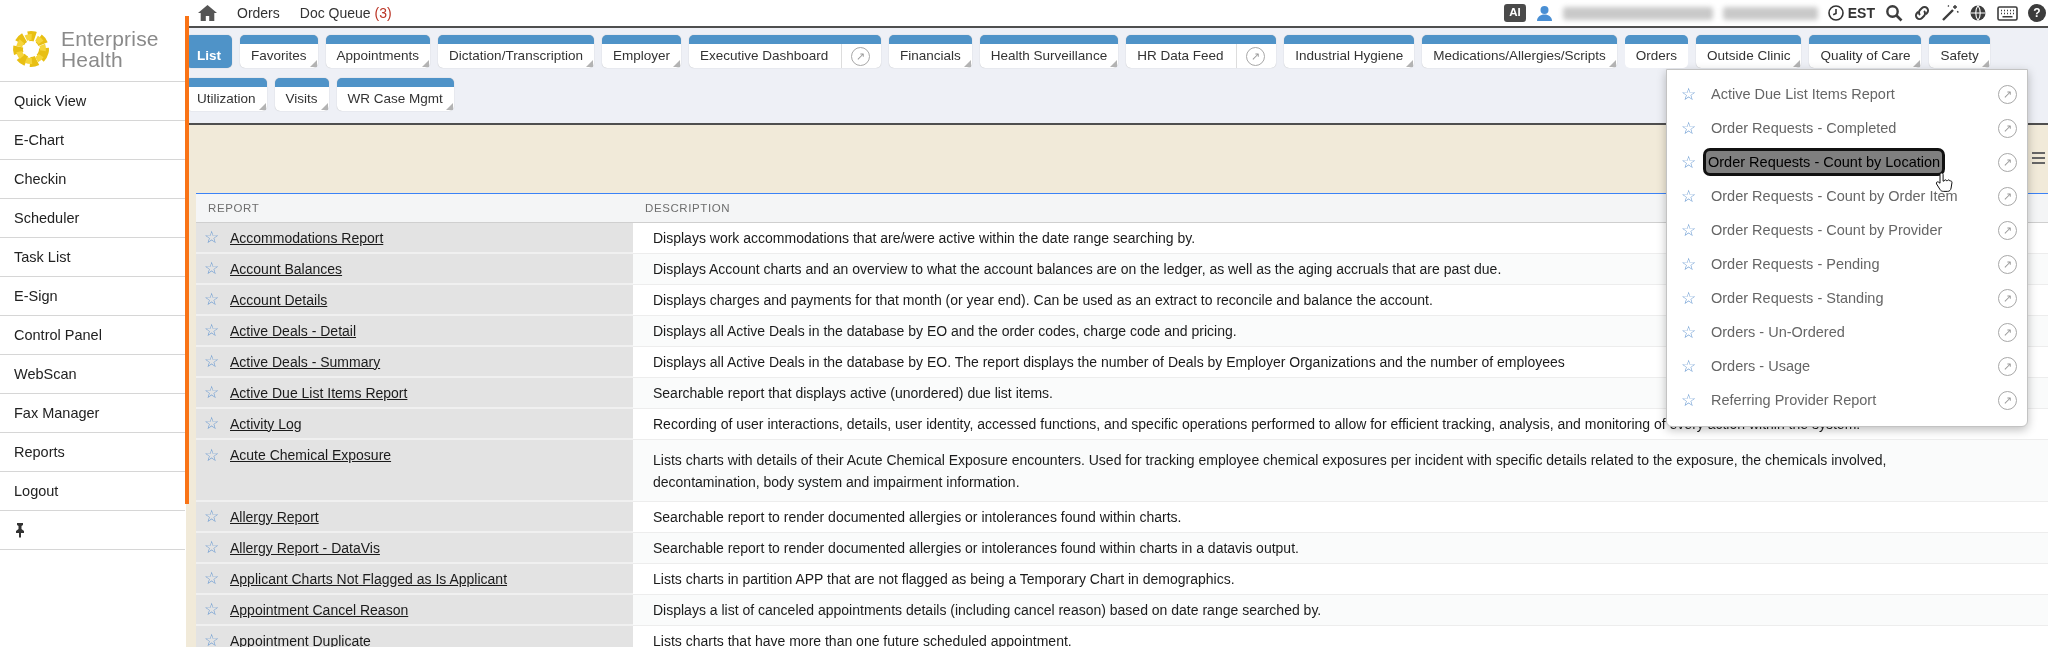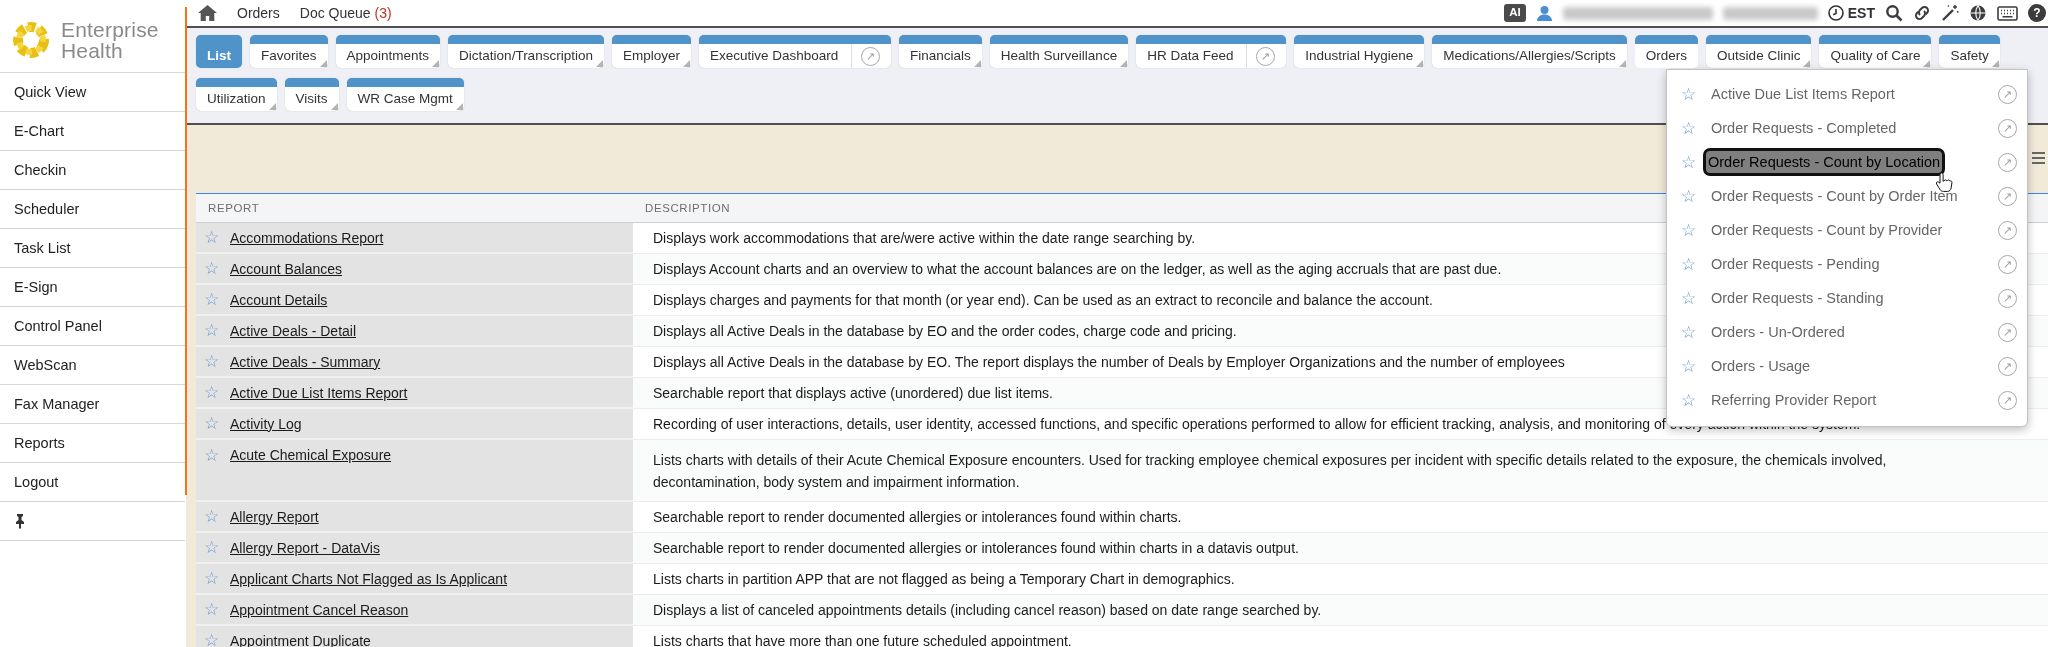--- a/index.html
+++ b/index.html
@@ -1,40 +1,40 @@
 <!DOCTYPE html>
 <html><head>
 <meta charset="utf-8">
 <style>
   html,body{margin:0;padding:0;}
   body{font-family:"Liberation Sans",sans-serif;background:#fff;}
   #app{position:relative;width:2048px;height:647px;overflow:hidden;background:#fff;}
 
   
-  #sidebar{position:absolute;left:0;top:7px;width:185px;height:488px;background:#fff;border-right:2px solid #f97316;z-index:5;}
+  #sidebar{position:absolute;left:0;top:16px;width:185px;height:488px;background:#fff;border-right:4px solid #f97316;z-index:5;}
   .logo{display:flex;align-items:center;gap:7px;padding:10px 6px 9px 8px;cursor:pointer;}
   .logo-text{color:#8a8a8a;font-size:21px;line-height:21px;letter-spacing:.2px;}
   .side-nav .side-item{height:38px;line-height:38px;padding-left:14px;font-size:14.5px;color:#222;border-top:1px solid #d6d6d6;cursor:pointer;background:#fff;}
   .side-item.pin-row{display:flex;align-items:center;border-bottom:1px solid #d6d6d6;}
 
   
   #topbar{position:absolute;left:186px;top:0;right:0;height:26px;background:#fff;border-bottom:2px solid #4f4f4f;display:flex;align-items:center;justify-content:space-between;}
   .crumbs{display:flex;align-items:center;gap:20px;margin-left:12px;font-size:14px;color:#333;}
   .crumbs .crumb{cursor:pointer;}
   .crumbs .red{color:#bb3425;}
   .utils{display:flex;align-items:center;gap:10px;margin-right:2px;}
   .ai-badge{background:#4a4a4a;color:#fff;font-weight:bold;font-size:11.5px;border-radius:3px;padding:3px 5px;line-height:1;cursor:pointer;}
   .blurblock{display:inline-block;height:13px;background:#c9c9c9;border-radius:3px;filter:blur(2.5px);}
   .b1{width:150px;} .b2{width:95px;}
   .tz{display:flex;align-items:center;gap:4px;font-size:14px;color:#333;cursor:pointer;font-weight:bold;}
   .uicon{display:inline-flex;align-items:center;cursor:pointer;line-height:0;}
 
   
   #tabstrip{position:absolute;left:186px;top:28px;right:0;height:95px;background:#eef0f6;border-bottom:2px solid #4f4f4f;}
-  .tabs-row{display:flex;padding-left:10px;position:relative;}
+  .tabs-row{display:flex;position:relative;}
   .r1{margin-top:7px;} .r2{margin-top:10px;}
   .tab{position:relative;height:24px;line-height:24px;background:#fff;border-top:9px solid #4f93c8;border-radius:5px;padding:0 11px;margin-right:8px;font-size:13.5px;color:#333;white-space:nowrap;cursor:pointer;box-shadow:0 0 1px rgba(0,0,0,.3);}
   .tab.active{background:#4f93c8;color:#fff;font-weight:bold;}
   .tab.fold::after{content:"";position:absolute;right:1px;bottom:1px;border-style:solid;border-width:0 0 7px 7px;border-color:transparent transparent #b3b3b3 transparent;}
   .tab.open{z-index:70;box-shadow:none;}
   .tab .ext{display:inline-block;margin-left:9px;padding-left:9px;border-left:1px solid #ddd;}
   .circle-arrow{display:inline-block;width:17px;height:17px;border:1px solid #a8a8a8;border-radius:50%;color:#9a9a9a;font-size:11px;line-height:16px;text-align:center;vertical-align:middle;}
 
   
   #content{position:absolute;left:186px;top:125px;right:0;bottom:0;background:#f1ead9;}

